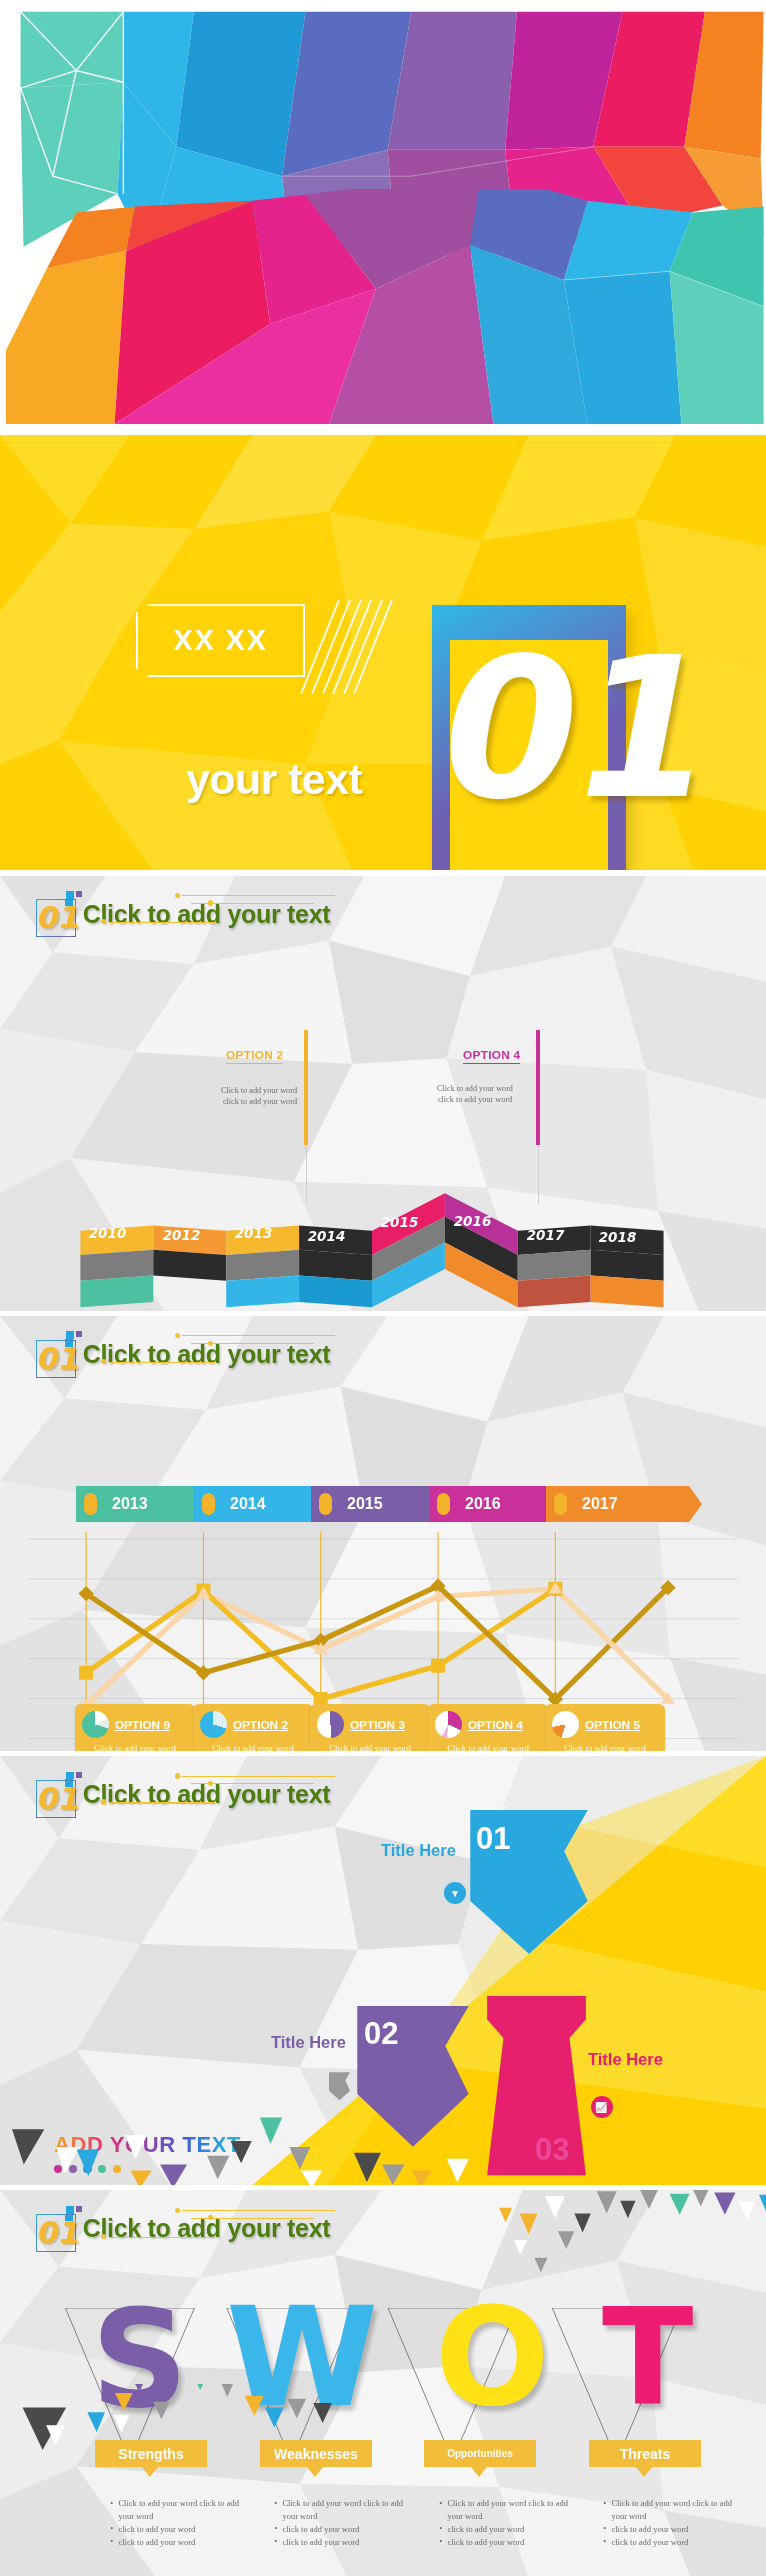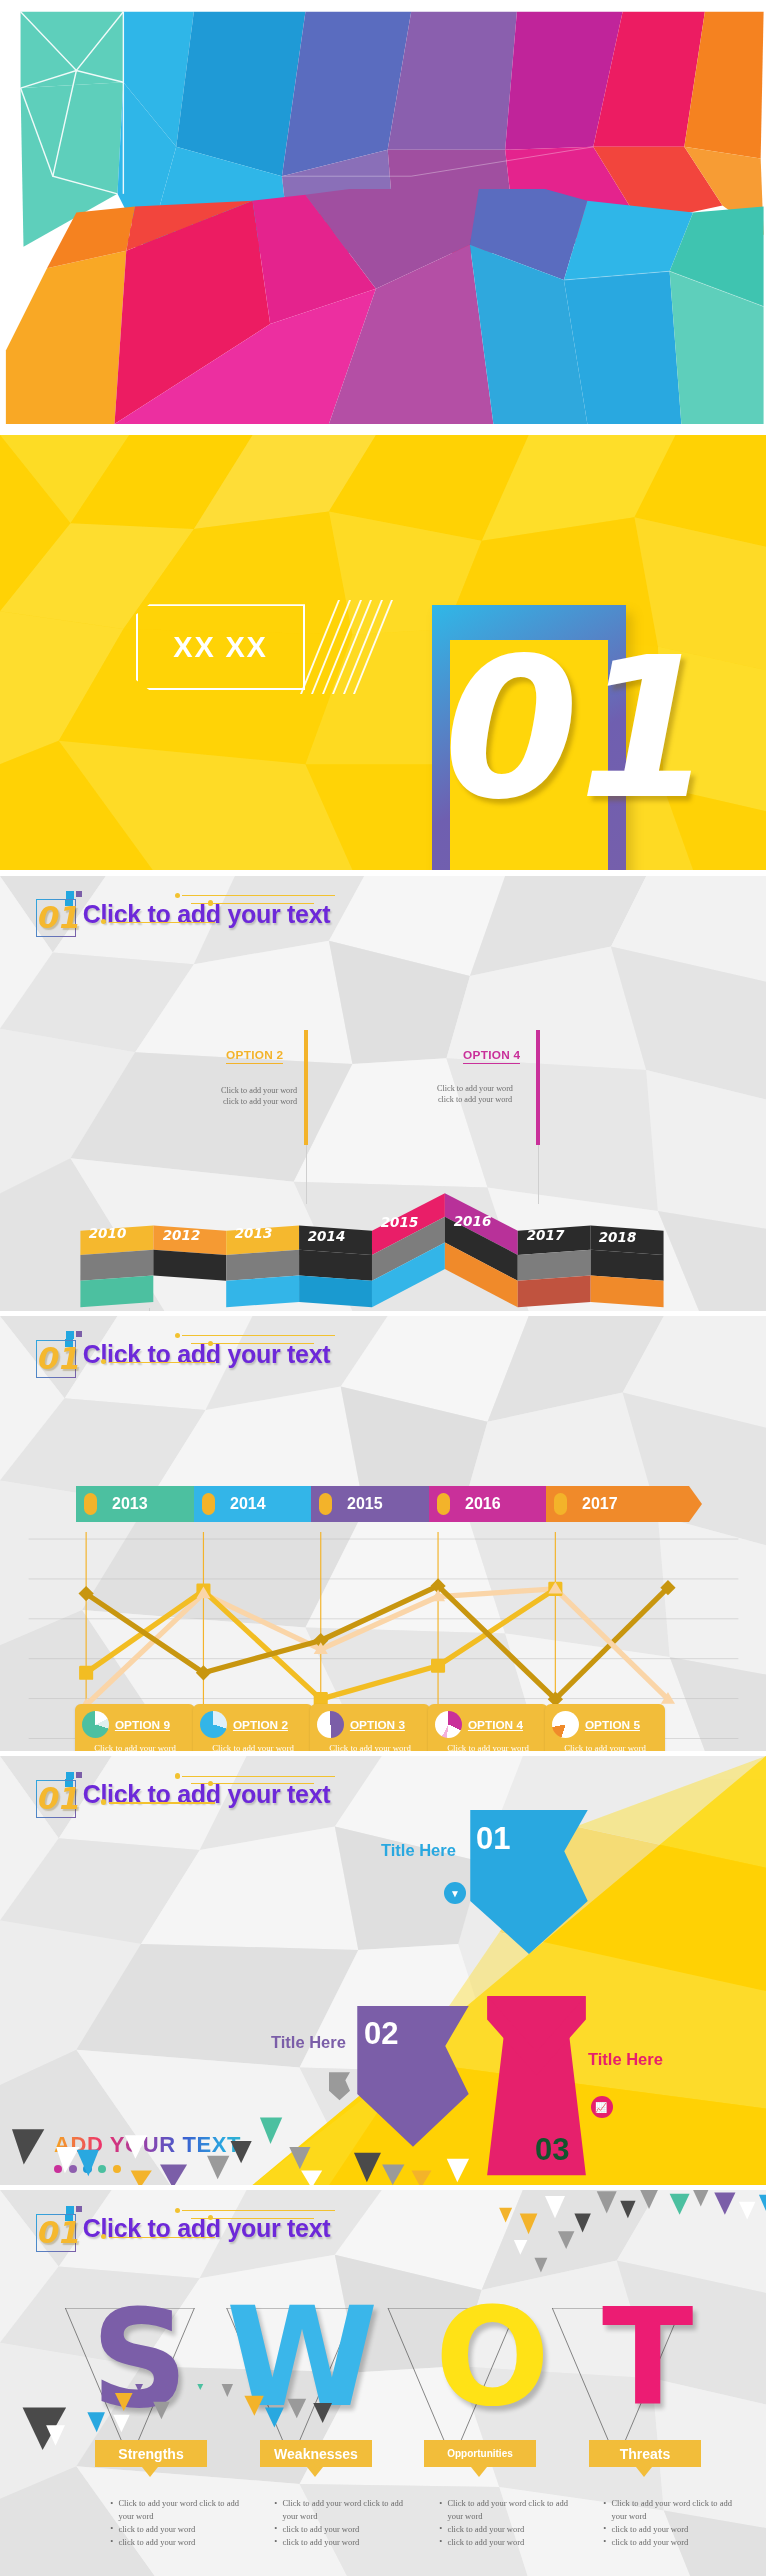--- a/index.html
+++ b/index.html
@@ -22,21 +22,21 @@
   .s1 .band.top{top:0;height:253px;}
   .s1 .band.bottom{bottom:0;height:241px;}
   .title-cn{position:absolute;left:0;right:0;top:176px;text-align:center;
      font-size:43px;font-weight:bold;color:#ee2d63;letter-spacing:1.2px;
      font-family:"DejaVu Sans","Liberation Sans",sans-serif;
      text-shadow:1.8px 1.8px 0 rgba(120,20,50,.25);}
 
   
   .s2{background:#ffd60a;}
   .s2 .xxbox{position:absolute;left:136px;top:604px;}
-  .xx-tag{position:relative;width:169px;height:86px;}
+  .xx-tag{position:relative;width:169px;height:73px;}
   .xx-tag .frame{position:absolute;inset:0;border:2.9px solid #fff;
       clip-path:polygon(0 12%,8% 0,100% 0,100% 100%,8% 100%,0 88%);}
   .xx-text{position:absolute;inset:0;display:flex;align-items:center;justify-content:center;
       color:#fff;font-size:29px;font-weight:bold;letter-spacing:1.8px;
       font-family:"Liberation Sans",sans-serif;}
   .hatch{position:absolute;}
   .hatch span{position:absolute;top:0;width:1.8px;height:100%;background:#fff;opacity:.92;
       transform:skewX(-22deg);}
   .s2 .headline{position:absolute;left:115px;top:758px;width:341px;color:#fff;
       font-size:43px;line-height:1.15;font-weight:bold;letter-spacing:-0.6px;
@@ -57,21 +57,21 @@
   .badge{position:relative;width:47px;height:46px;margin-right:4.7px;}
   .badge .ring{position:absolute;left:4.7px;top:8.2px;width:38px;height:36px;
       border:1.8px solid;border-image:linear-gradient(135deg,#2da8e0,#7b5ea8) 1;}
   .badge .sq1{position:absolute;left:35px;top:0px;width:7.6px;height:7.6px;background:#22a7e0;}
   .badge .sq2{position:absolute;left:34px;top:7.6px;width:7.6px;height:7.6px;background:#22a7e0;}
   .badge .sq3{position:absolute;left:45px;top:0px;width:5.9px;height:5.9px;background:#7b5ea8;}
   .badge .n01{position:absolute;left:7px;top:8.2px;font-size:31px;line-height:36px;
       font-weight:bold;font-style:italic;color:#f5b82e;
       font-family:"DejaVu Sans","Liberation Sans",sans-serif;
       text-shadow:1.8px 1.8px 1.2px rgba(120,90,0,.28);}
-  .sl-title{font-size:25px;font-weight:bold;color:#6d28d9;letter-spacing:-0.3px;
+  .sl-title{font-size:25px;font-weight:bold;color:#4d7c0f;letter-spacing:-0.3px;
       text-shadow:1.2px 1.8px 1.8px rgba(0,0,0,.18);}
   .deco-lines{position:absolute;left:88px;top:15.3px;width:253px;height:34px;}
   .deco-lines i{position:absolute;display:block;background:#f2c230;height:1.2px;}
   .deco-lines b{position:absolute;display:block;width:5.3px;height:5.3px;border-radius:50%;background:#f2c230;}
   .tl-top-label{position:absolute;font-size:11.8px;font-weight:bold;letter-spacing:0.3px;}
   .tl-top-label .u{display:block;border-bottom:1.2px solid currentColor;padding-bottom:1.8px;}
   .tl-note{position:absolute;font-size:8.2px;color:#6d6d6d;line-height:1.45;
      font-family:"Liberation Serif",serif;}
   .tl-bar{position:absolute;width:3.5px;background:#f3b32a;}
   .tl-thin{position:absolute;width:0.6px;background:#cfcfcf;}
@@ -222,20 +222,21 @@
     <div class="hatch" style="left:317px;top:165px;width:71px;height:94px;">
       <span style="left:2.4px"></span>
         <span style="left:13px"></span>
         <span style="left:23.5px"></span>
       <span style="left:34px"></span>
         <span style="left:45px"></span>
         <span style="left:55px"></span>
     </div>
 
     <div class="headline" style="top:320px;">
+      <span class="l2">your text</span>
     </div>
 
     <div class="num-card" style="top:170px;">
       <div class="plate"></div>
       <div class="inner"></div>
       <div class="big">01</div>
     </div>
   </section>
 
   <section class="slide s3">
@@ -593,21 +594,21 @@
     <div class="th" style="left:271px;top:277px;color:#7b5ea8;">Title Here</div>
     <svg class="arrow" style="left:329px;top:316px;width:21px;height:33px;" viewBox="0 0 36 56">
       <polygon points="0,0 36,0 28,14 36,32 18,48 0,32" fill="#9a9a9a"></polygon>
     </svg>
 
     <svg class="arrow" style="left:487px;top:240px;width:99px;height:194px;" viewBox="0 0 168 330">
       <polygon points="0,0 168,0 140,70 168,305 0,305 28,70" fill="#e6206c" transform="translate(0,0)"></polygon>
       <polygon points="0,0 84,95 168,0 168,40 84,135 0,40" fill="#e6206c"></polygon>
     </svg>
     <div class="arrow" style="left:535px;top:376px;">
-      <span style="color:#14532d;font-size:31px;font-weight:bold;">03</span>
+      <span style="color:#ec4899;font-size:31px;font-weight:bold;">03</span>
     </div>
     <div class="th" style="left:588px;top:294px;color:#e6206c;">Title Here</div>
     <div class="cir" style="left:591px;top:340px;background:#e6206c;">📈</div>
 
     <div class="ayt" style="top:376px;left:54px;">
       <div class="big">ADD YOUR TEXT</div>
       <div class="dots">
         <i style="background:#c9309a"></i>
           <i style="background:#8e5fae"></i>
         <i style="background:#1f9ad6"></i>

